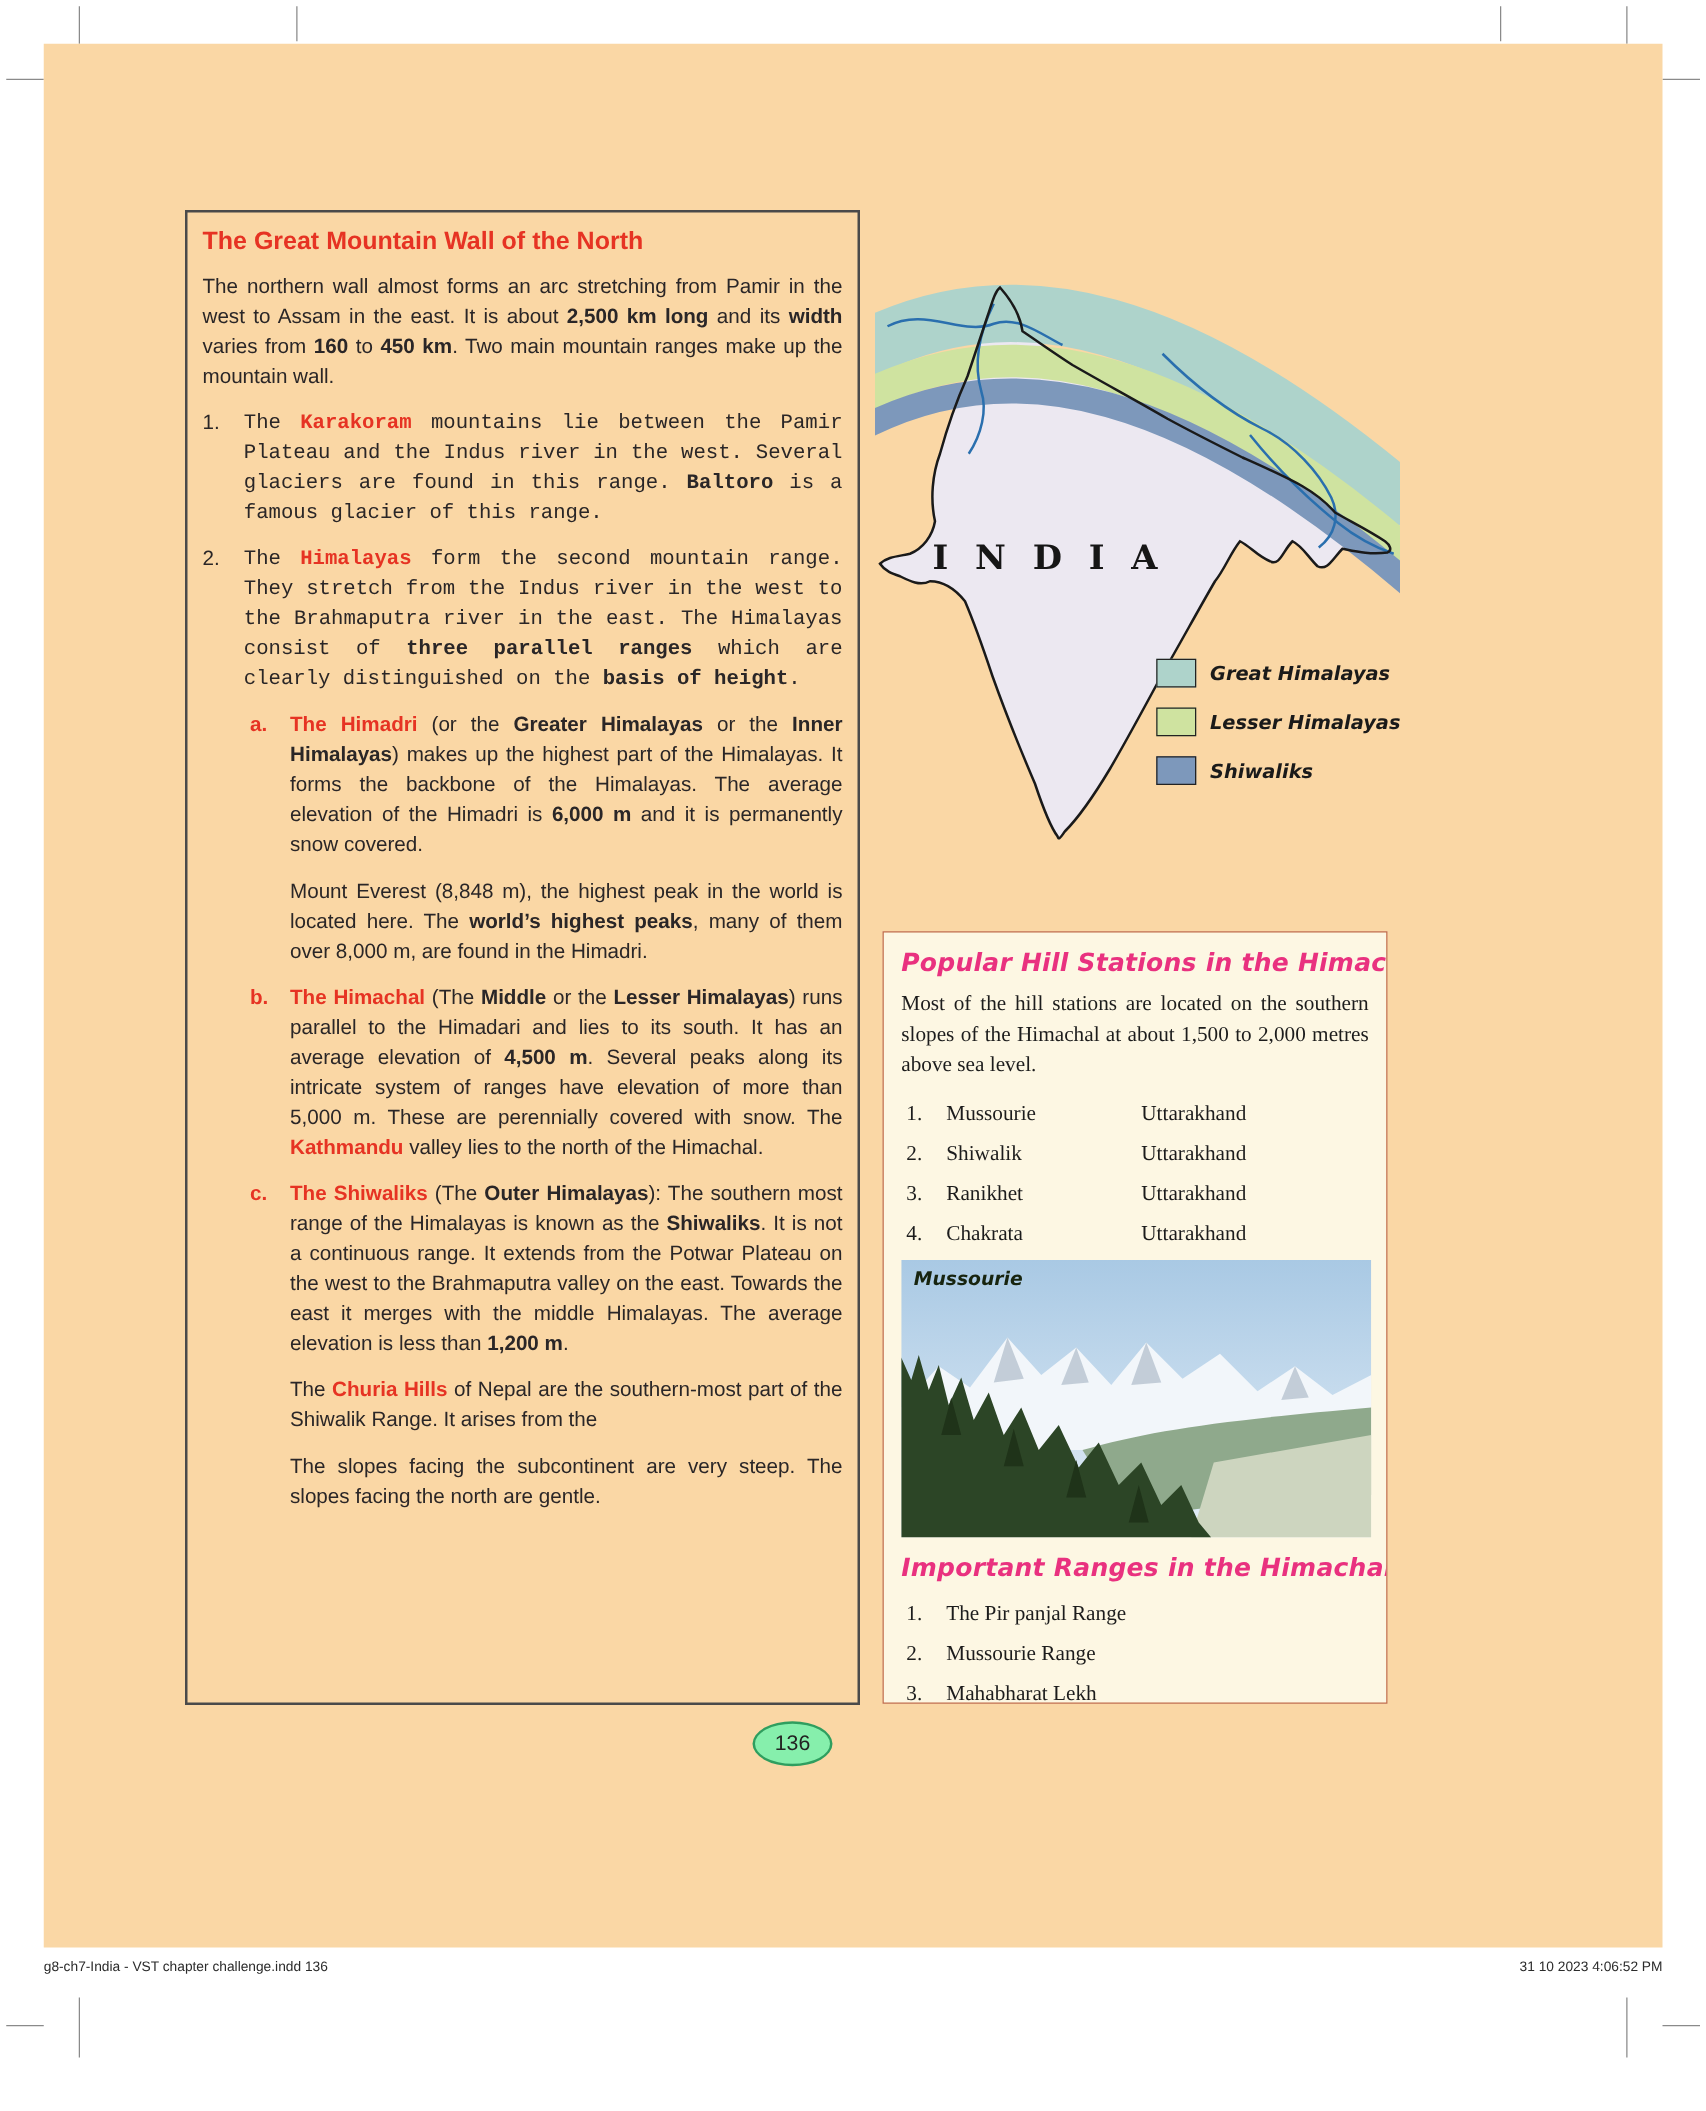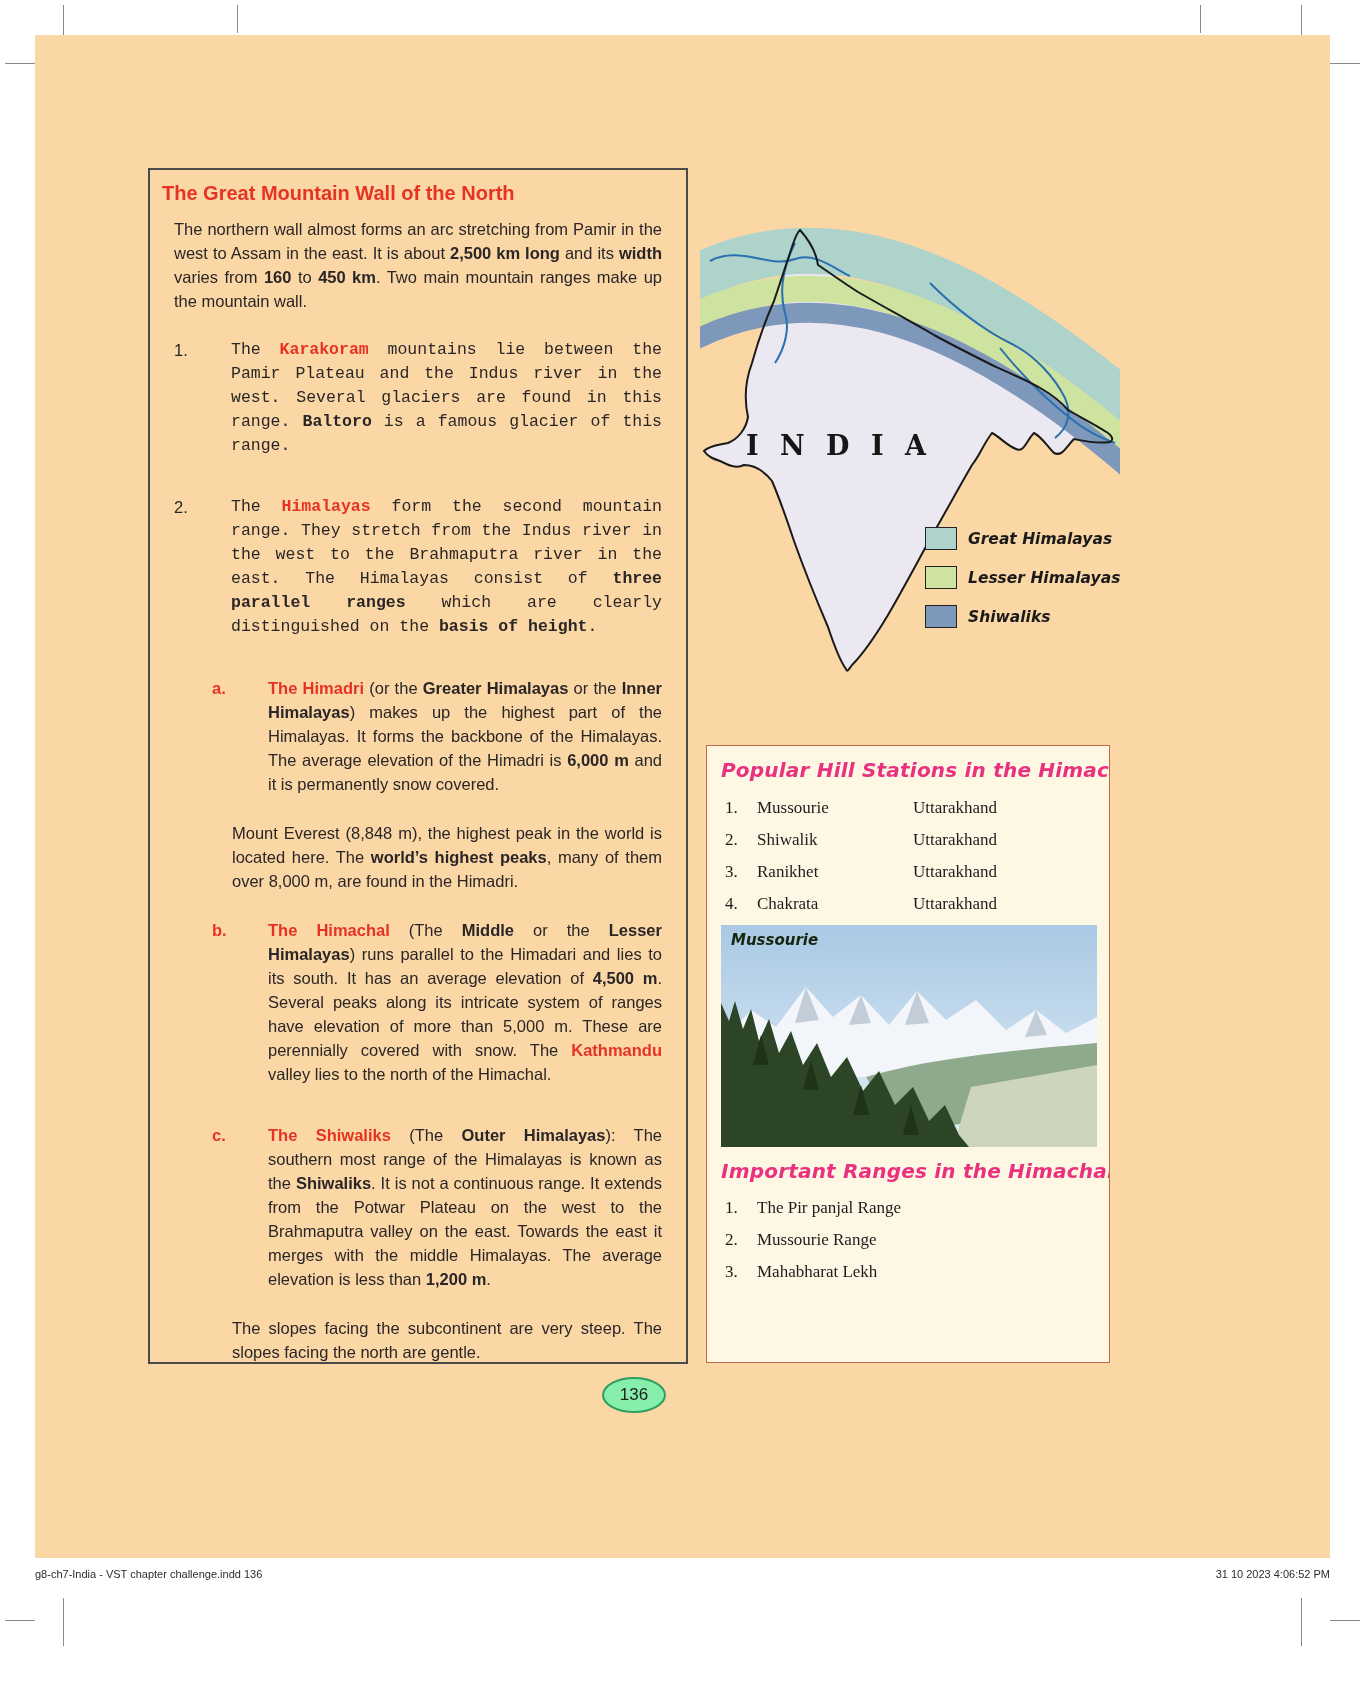--- a/index.html
+++ b/index.html
@@ -8,21 +8,21 @@
   .sheet{position:absolute;left:35px;top:35px;width:1295px;height:1523px;background:#fad7a5;}
 
   
   .crop{position:absolute;background:#8a8a8a;}
 
   
   .main-box{position:absolute;left:148px;top:168px;width:540px;height:1196px;
             border:2px solid #4a4a4a;box-sizing:border-box;background:#fad7a5;
             padding:8px 12px 0 12px;overflow:hidden;}
   .red-head{font-size:20px;font-weight:bold;color:#e63323;margin:4px 0 12px 0;}
-  .body{font-size:16.5px;line-height:24px;color:#2a2627;text-align:justify;margin:12px;}
+  .body{font-size:16.5px;line-height:24px;color:#2a2627;text-align:justify;margin:0;}
   .blk{margin-top:13px;}
   .num-item{display:flex;}
   .num-item .n{flex:none;width:33px;}
   .num-item .t{flex:1;font-family:Liberation Mono, monospace;}
   .sub{display:flex;margin-left:38px;}
   .sub .lbl{flex:none;width:32px;color:#e63323;font-weight:bold;}
   .sub .t{flex:1;}
   .sub-p{margin-left:70px;}
   .b{font-weight:bold;}
   .rb{font-weight:bold;color:#e63323;}
@@ -107,22 +107,22 @@
 
     <div class="sub blk">
       <span class="lbl body">b.</span>
       <div class="t body"><span class="rb">The Himachal</span><span> (The </span><span class="b">Middle</span><span> or the </span><span class="b">Lesser Himalayas</span><span>) runs parallel to the Himadari and lies to its south. It has an average elevation of </span><span class="b">4,500 m</span><span>. Several peaks along its intricate system of ranges have elevation of more than 5,000 m. These are perennially covered with snow. The </span><span class="rb">Kathmandu</span><span> valley lies to the north of the Himachal.</span></div>
     </div>
 
     <div class="sub blk">
       <span class="lbl body">c.</span>
       <div class="t body"><span class="rb">The Shiwaliks</span><span> (The </span><span class="b">Outer Himalayas</span><span>): The southern most range of the Himalayas is known as the </span><span class="b">Shiwaliks</span><span>. It is not a continuous range. It extends from the Potwar Plateau on the west to the Brahmaputra valley on the east. Towards the east it merges with the middle Himalayas. The average elevation is less than </span><span class="b">1,200 m</span><span>.</span></div>
     </div>
+    <p class="body sub-p blk"><span>The </span><span class="rb">Churia Hills</span><span> of Nepal are the southern-most part of the Shiwalik Range. It arises from the</span></p>
     <p class="body sub-p blk"><span>The slopes facing the subcontinent are very steep. The slopes facing the north are gentle.</span></p>
-    <p class="body sub-p blk"><span>The </span><span class="rb">Churia Hills</span><span> of Nepal are the southern-most part of the Shiwalik Range. It arises from the</span></p>
   </div>
 
   <div class="map-area">
     <svg width="420" height="527" viewBox="0 0 420 527">
 
       <path fill="#ece8f1" stroke="none" d="
         M 100,17 C 108,26 116,38 118,52 C 130,60 144,70 158,79 C 184,94 210,108 234,122
         C 256,134 276,144 294,153 C 312,161 328,168 342,176 C 354,183 362,190 368,197
         C 382,205 396,212 408,220 C 412,223 414,227 410,229 C 396,231 384,228 374,226
         C 366,234 362,244 354,240 C 346,232 342,224 334,220 C 326,228 324,240 316,236
@@ -166,20 +166,21 @@
       </div>
       <div class="legend-row">
         <span class="sw" style="background: rgb(125, 152, 187);"></span>
         <span class="legend-label">Shiwaliks</span>
       </div>
     </div>
   </div>
 
   <div class="hill-box">
     <div class="script-head">Popular Hill Stations in the Himachal</div>
+    <p class="serif">Most of the hill stations are located on the southern slopes of the Himachal at about 1,500 to 2,000 metres above sea level.</p>
 
     <div class="stations">
       <div class="station-row">
         <span class="num">1.</span>
         <span class="name">Mussourie</span>
         <span class="state">Uttarakhand</span>
       </div>
       <div class="station-row">
         <span class="num">2.</span>
         <span class="name">Shiwalik</span>

